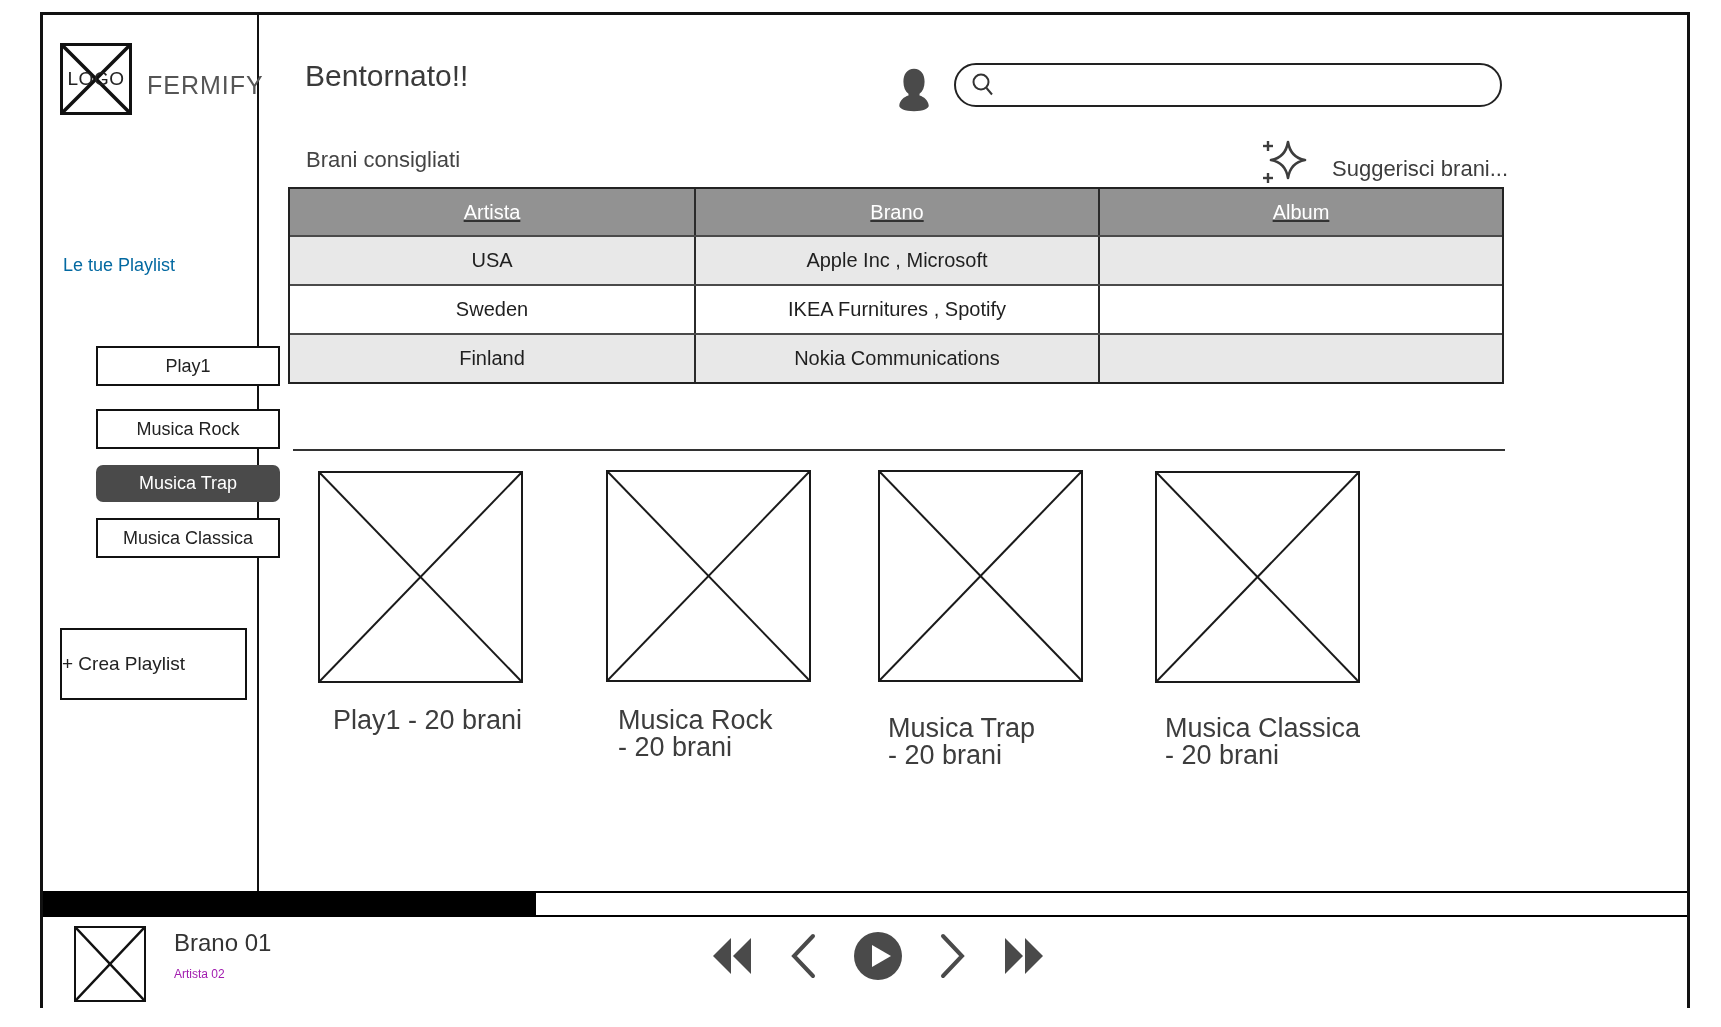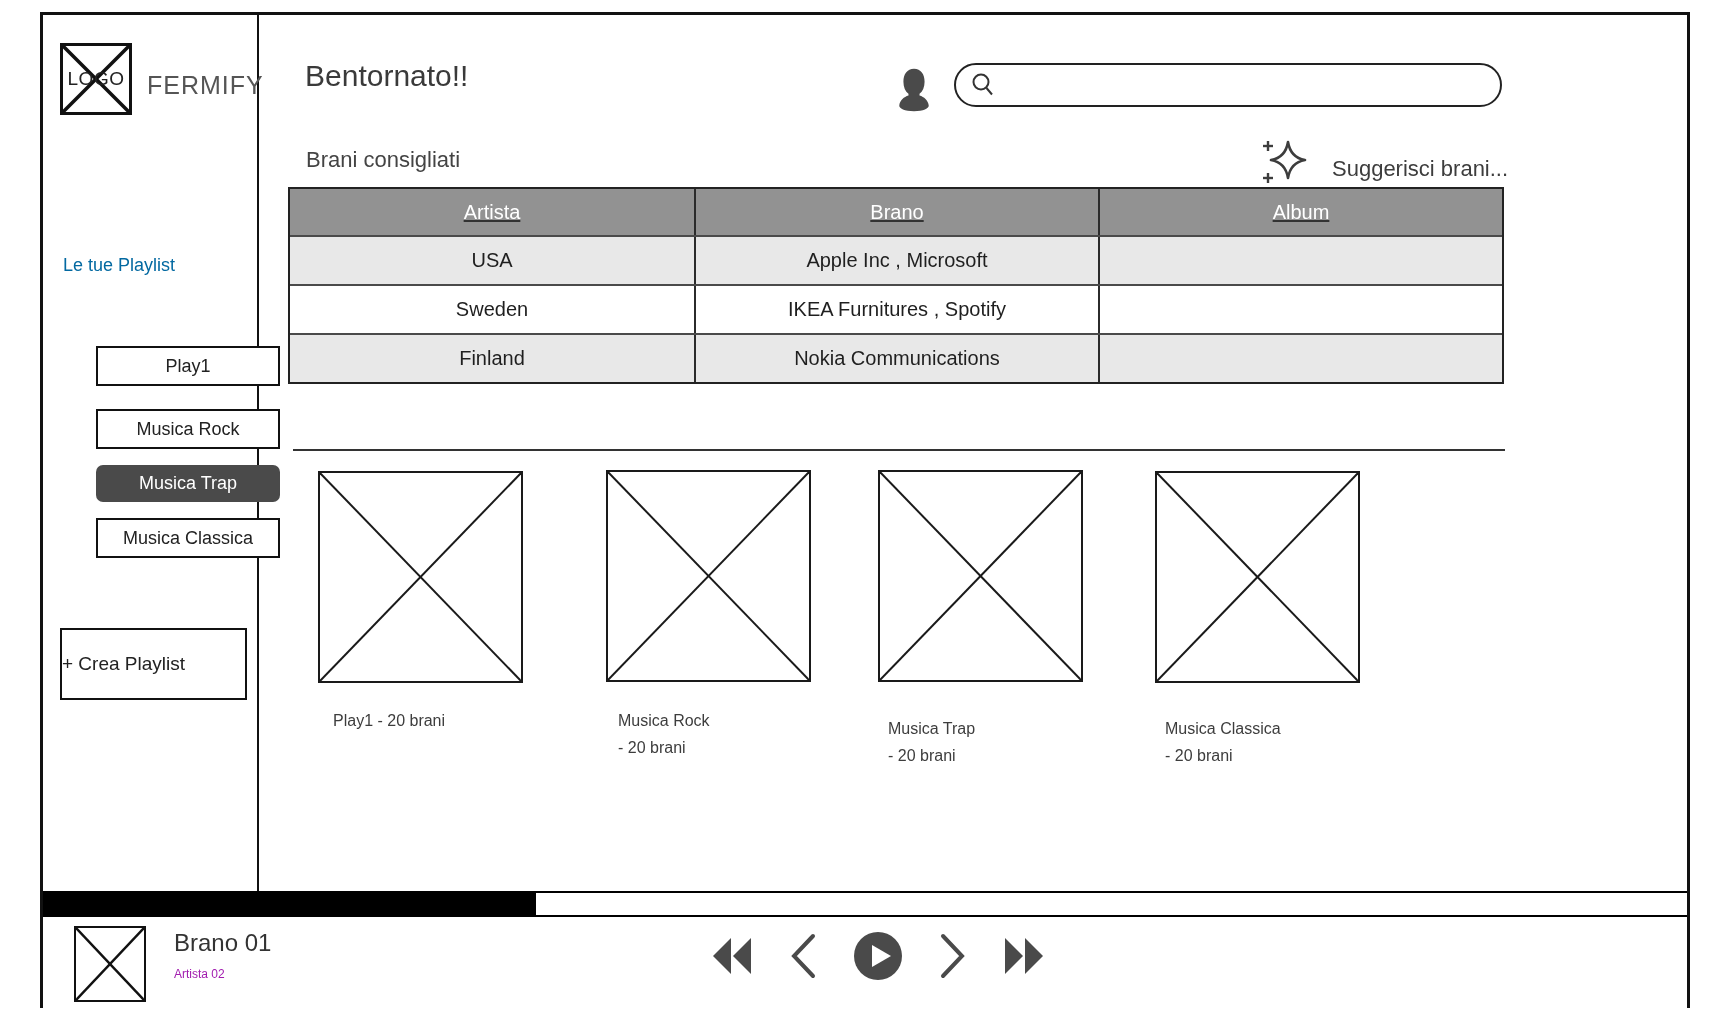--- a/index.html
+++ b/index.html
@@ -49,21 +49,21 @@
     font-size:20px; color:#1f1f1f; border-left:2.5px solid #2b2b2b; }
   .t-cell:first-child { border-left:none; }
   .t-body-row { border-top:2.5px solid #4a4a4a; }
   .t-body-row.alt { background:#e8e8e8; }
 
   
   .divider { position:absolute; left:250px; top:434px; width:1212px; height:0;
     border-top:2px solid #333; }
   .card-box { position:absolute; width:205px; height:212px; border:2px solid #1a1a1a; background:#fff; }
   .card-box svg, .logo-box svg, .art-box svg { position:absolute; left:0; top:0; width:100%; height:100%; }
-  .card-label { position:absolute; font-size:16px; color:#3d3d3d; line-height:27px; white-space:pre-line; }
+  .card-label { position:absolute; font-size:27px; color:#3d3d3d; line-height:27px; white-space:pre-line; }
 
   
   .progress { position:absolute; left:0; top:876px; width:100%; height:26px; background:#fff;
     border-top:2.5px solid #000; border-bottom:2.5px solid #000; cursor:pointer; }
   .progress-fill { height:100%; background:#000; }
   .player { position:absolute; left:0; top:902px; width:100%; height:91px; background:#fff; }
   .art-box { position:absolute; left:31px; top:9px; width:72px; height:76px; border:2.5px solid #111; }
   .track-title { position:absolute; left:131px; top:12px; font-size:24px; color:#333; }
   .track-artist { position:absolute; left:131px; top:50px; font-size:12px; color:#a21caf; }
   .controls { position:absolute; left:668px; top:14px; display:flex; align-items:center; gap:36px; }

